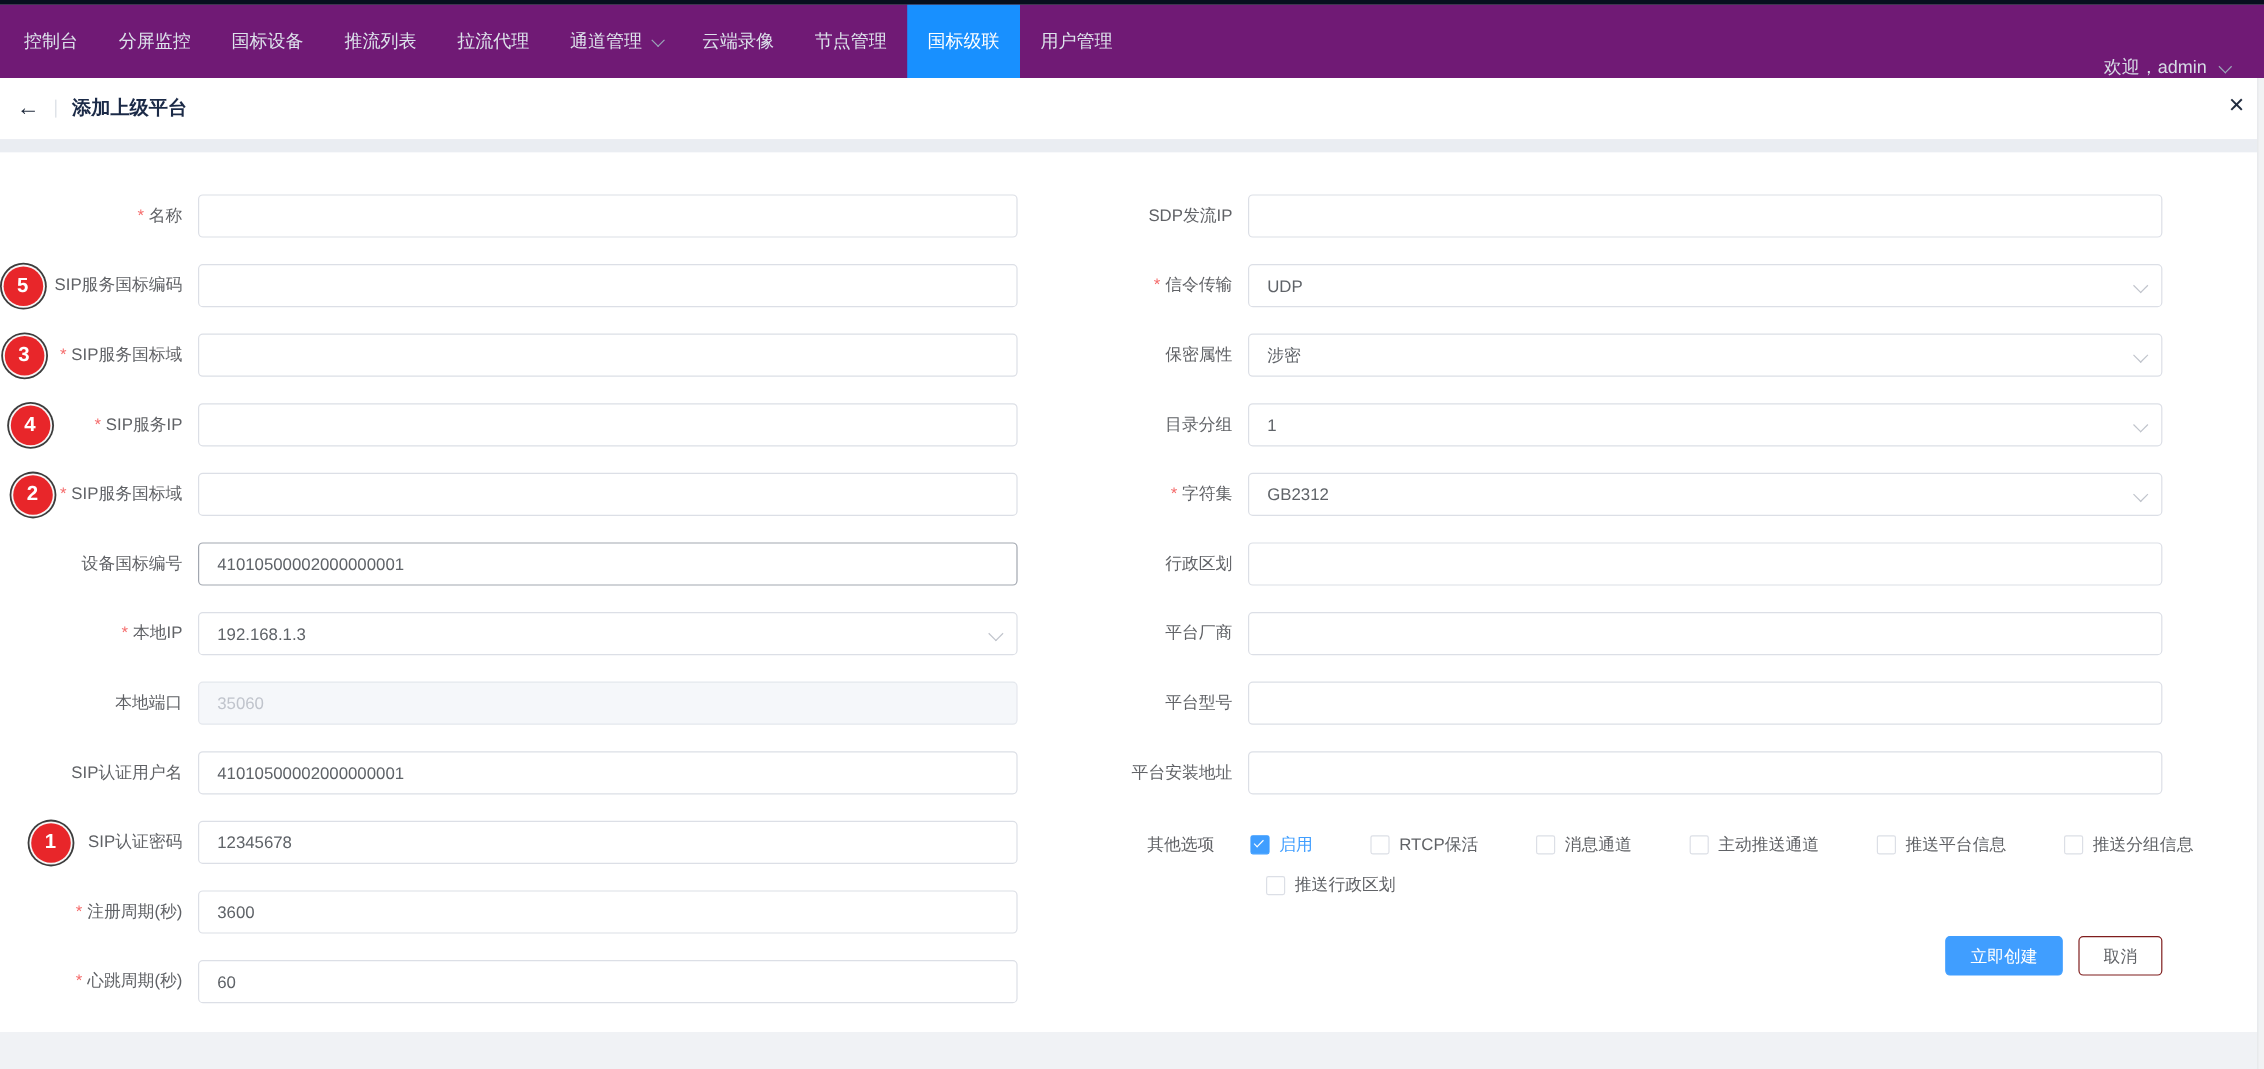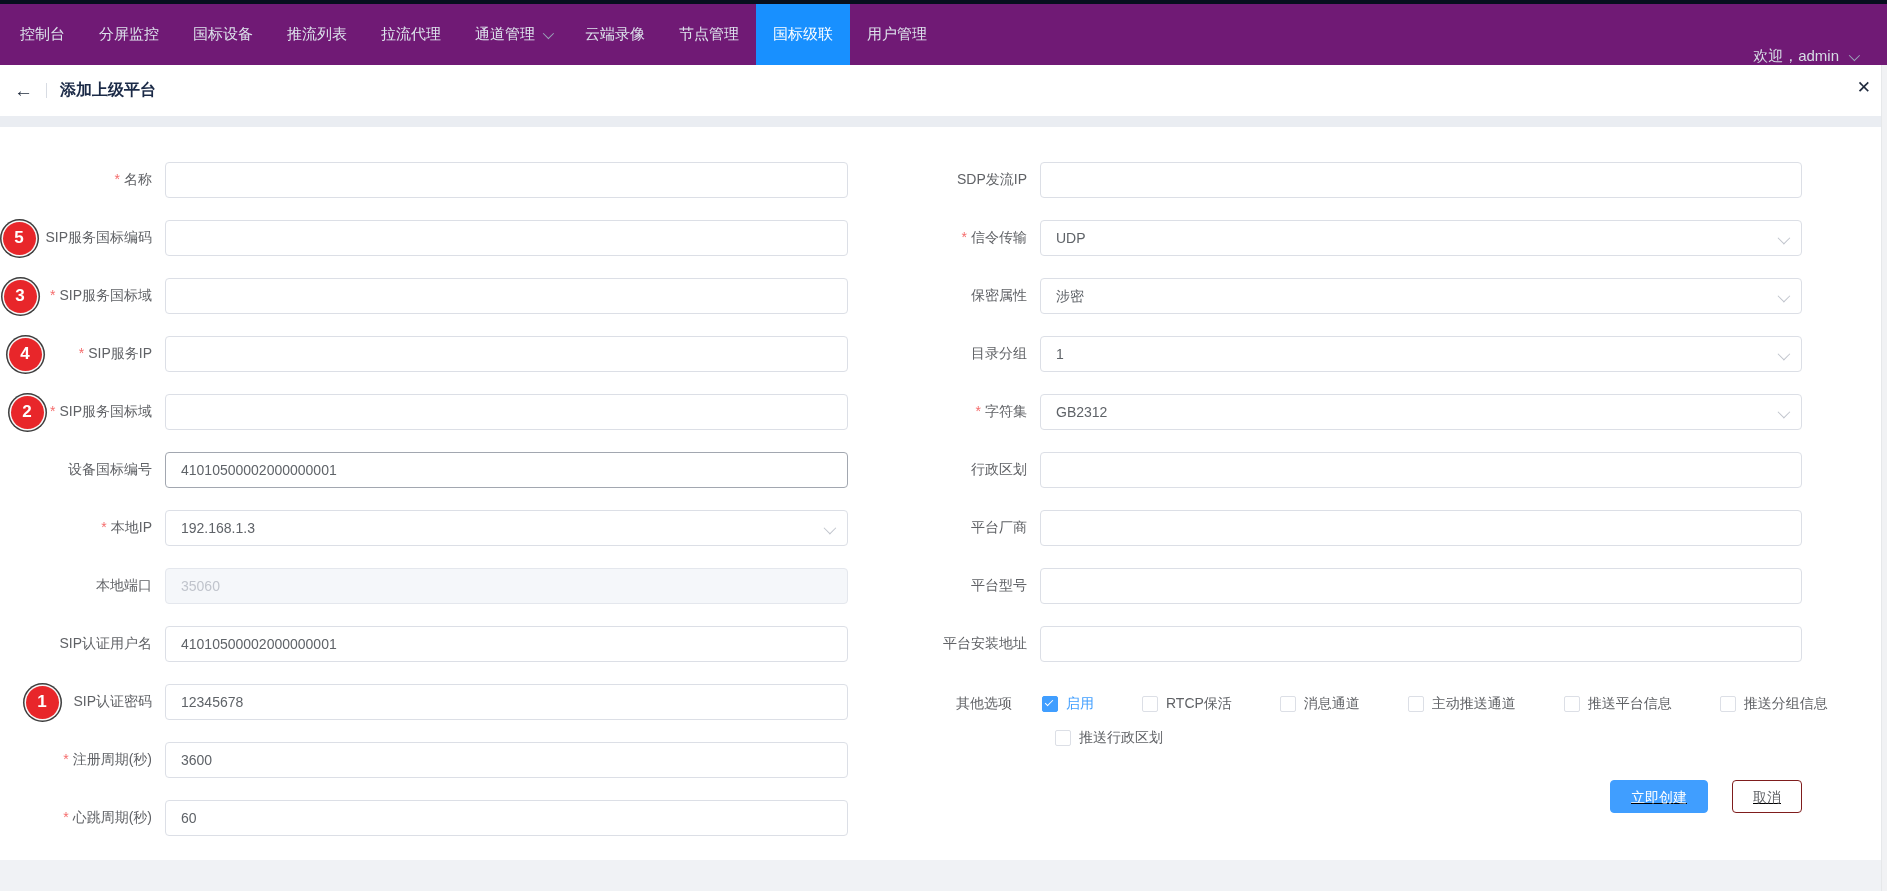--- a/index.html
+++ b/index.html
@@ -81,21 +81,21 @@
     background:#fff;position:relative;flex:0 0 auto;
   }
   .cb-box.checked{background:#409eff;border-color:#409eff;}
   .cb-box.checked::after{
     content:"";position:absolute;left:4px;top:1px;width:3px;height:7px;
     border:solid #fff;border-width:0 1.5px 1.5px 0;transform:rotate(45deg);
   }
   .cb-label{margin-left:8px;font-size:14px;color:#606266;white-space:nowrap;}
   .cb-label.checked{color:#409eff;}
   
-  .btn-row{position:absolute;left:1037px;top:653px;width:765px;display:flex;justify-content:flex-end;gap:24px;text-decoration:underline;}
+  .btn-row{position:absolute;left:1037px;top:653px;width:765px;display:flex;justify-content:flex-end;gap:13px;}
   .btn{
     height:33px;line-height:33px;padding:0 20px;border-radius:4px;font-size:14px;
     cursor:pointer;white-space:nowrap;
   }
   .btn-primary{background:#409eff;border:1px solid #409eff;color:#fff;}
   .btn-plain{background:#fff;border:1px solid #7f1d1d;color:#606266;}
   
   .badge{
     position:absolute;width:33px;height:33px;border-radius:50%;
     background:#e8262a;color:#fff;font-weight:bold;font-size:17px;

